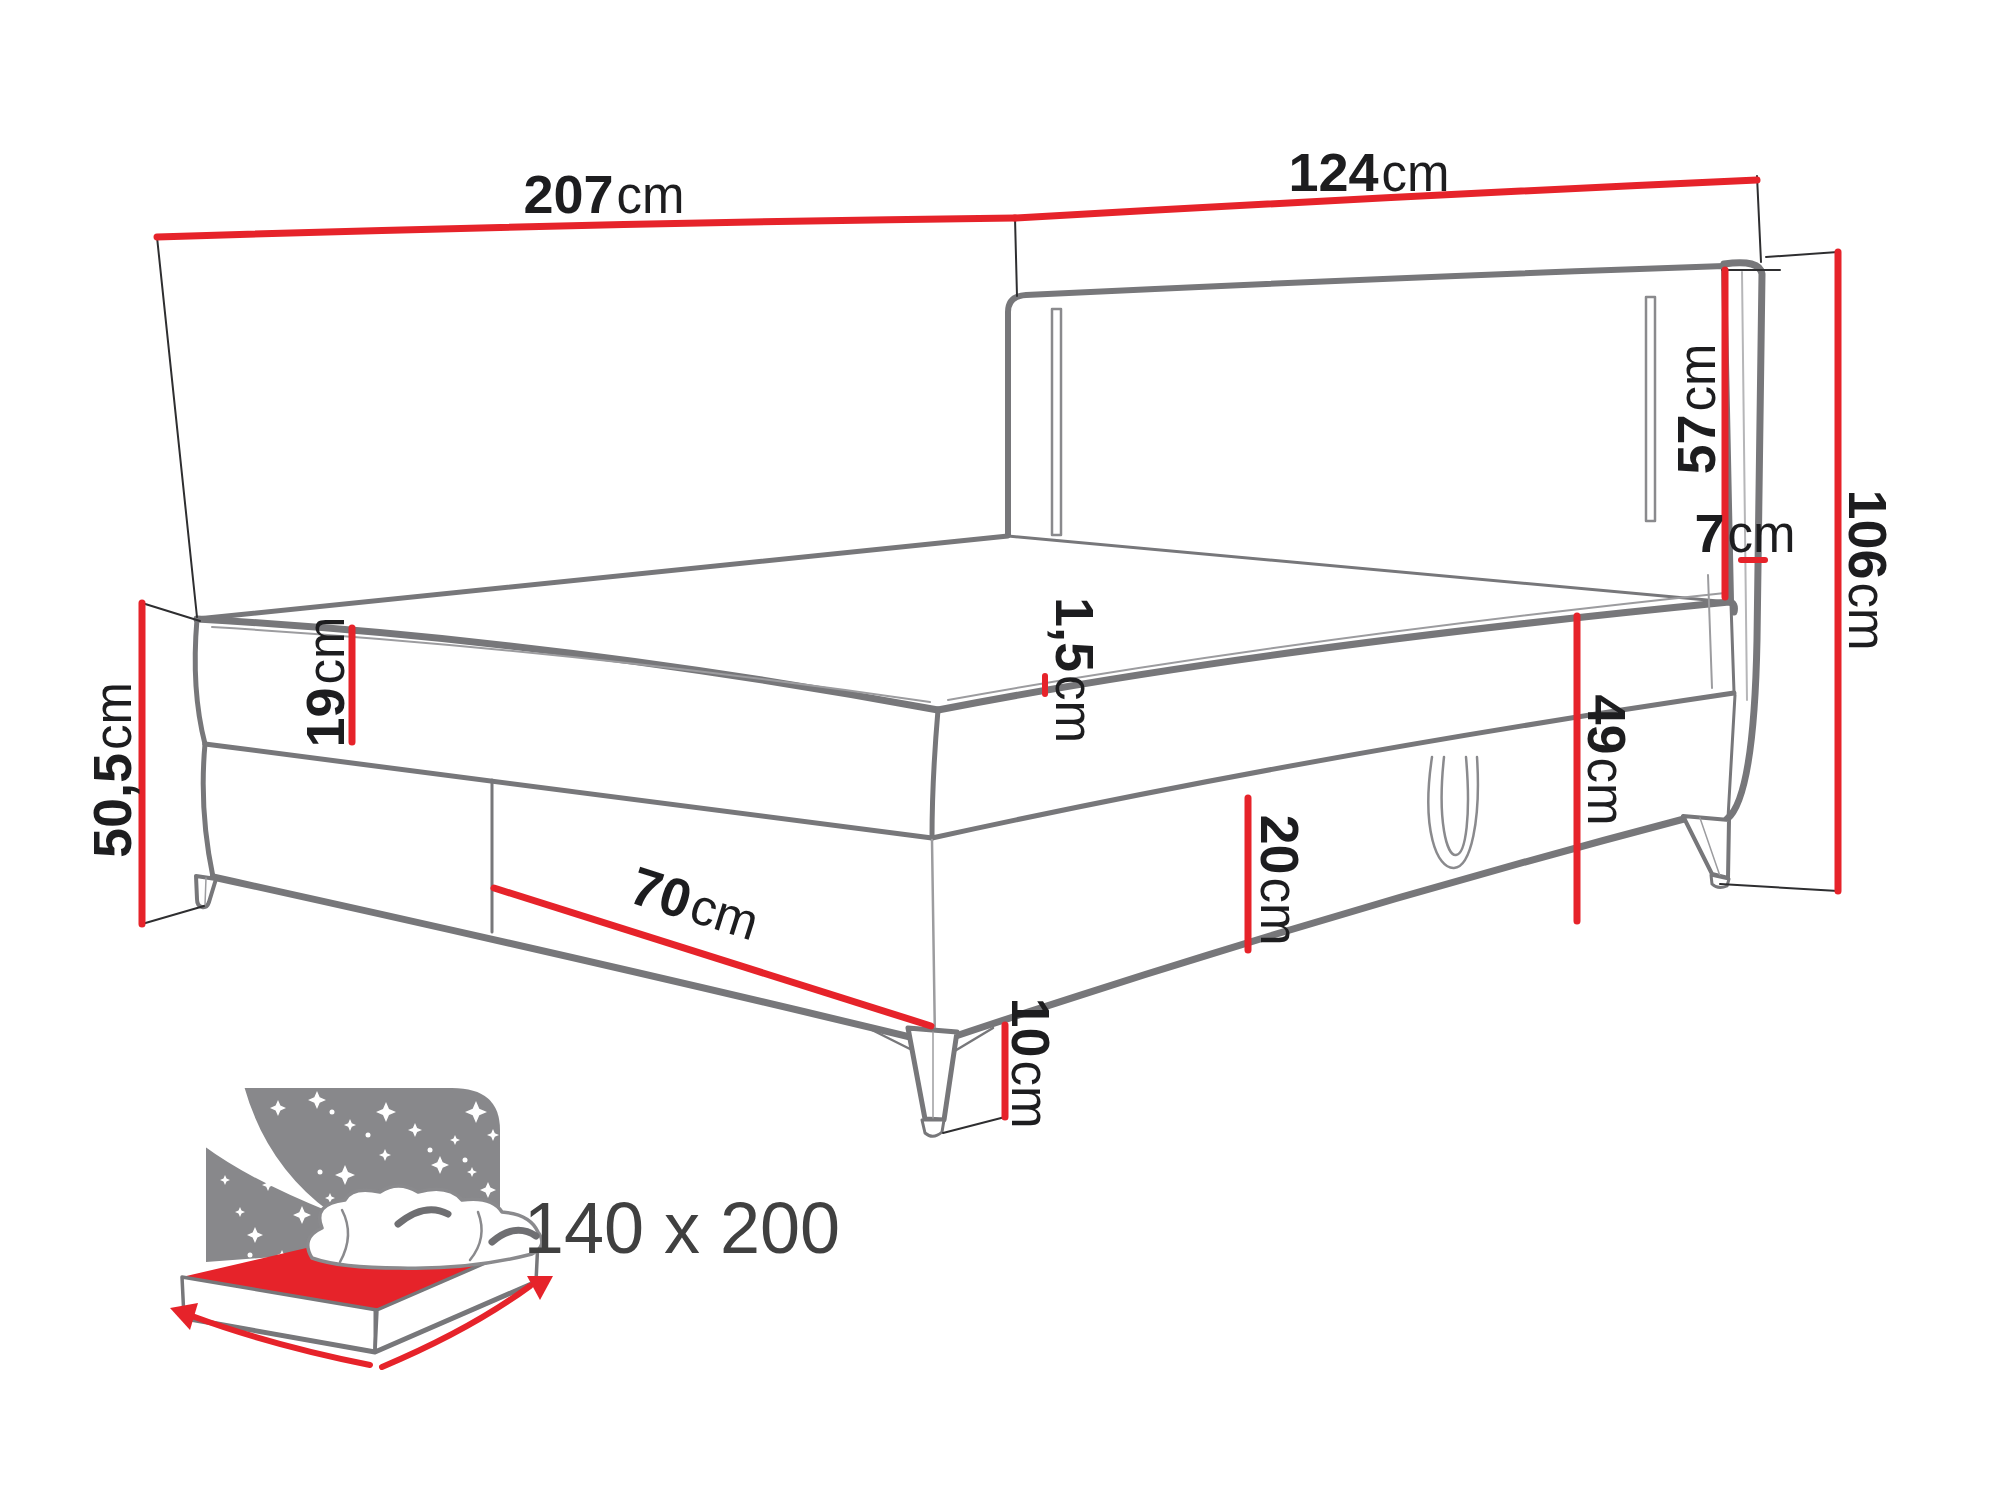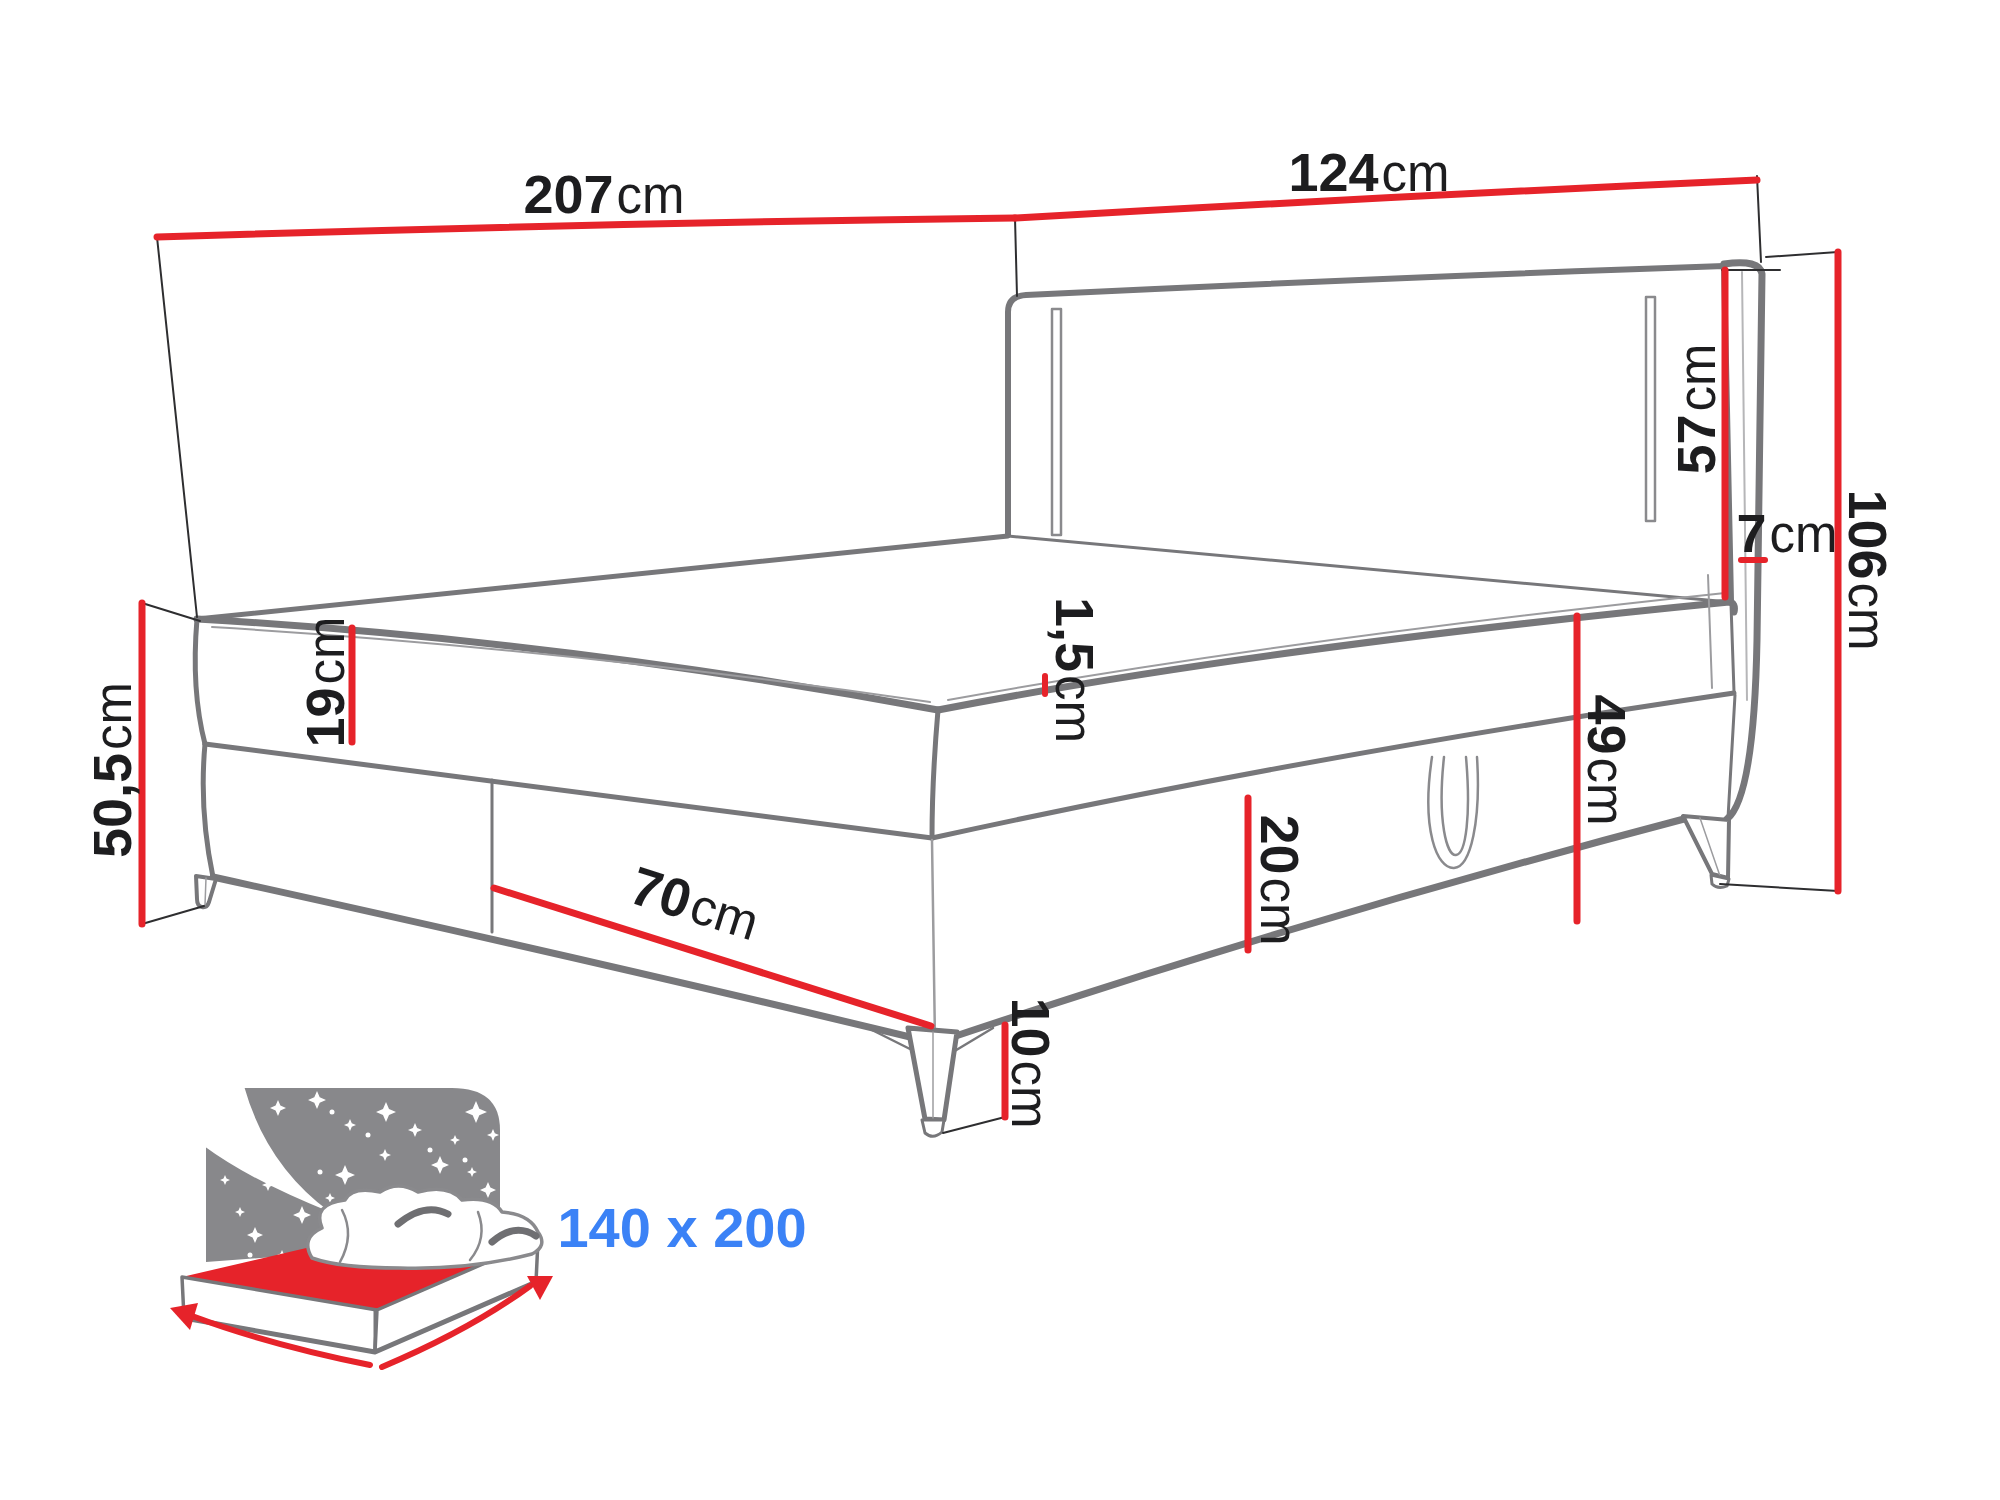--- a/index.html
+++ b/index.html
@@ -3,22 +3,22 @@
 <meta charset="utf-8">
 <style>
   html,body{margin:0;padding:0;background:#ffffff;}
   .stage{position:relative;width:2000px;height:1500px;background:#fff;overflow:hidden;
          font-family:"Liberation Sans",sans-serif;}
   .stage svg{position:absolute;left:0;top:0;}
   .dim{position:absolute;white-space:nowrap;line-height:1;color:#1d1d1f;
        font-family:"Liberation Sans",sans-serif;font-size:54px;font-weight:700;
        transform:translate(-50%,-50%) rotate(var(--r,0deg));}
   .dim .unit{font-weight:400;font-size:51px;margin-left:3px;color:#1d1d1f;}
-  .badge{position:absolute;white-space:nowrap;line-height:1;color:#3b82f6;
-         font-size:56px;font-weight:700;transform:translate(-50%,-50%);}
+  .badge{position:absolute;white-space:nowrap;line-height:1;color:#404040;
+         font-size:72px;font-weight:400;transform:translate(-50%,-50%);}
 </style>
 </head>
 <body>
 
 <div class="stage">
 
 <svg width="2000" height="1500" viewBox="0 0 2000 1500">
   <g fill="none" stroke-linecap="round" stroke-linejoin="round">
 
     <g stroke="#77777a">
@@ -170,21 +170,21 @@
 
 <div class="dim" style="left:604px;top:194px;">
   <span class="num">207</span><span class="unit">cm</span>
 </div>
 <div class="dim" style="left:1369px;top:172px;">
   <span class="num">124</span><span class="unit">cm</span>
 </div>
 <div class="dim" style="left:1696px;top:409px;--r:-90deg;">
   <span class="num">57</span><span class="unit">cm</span>
 </div>
-<div class="dim" style="left:1787px;top:533px;">
+<div class="dim" style="left:1745px;top:533px;">
   <span class="num">7</span><span class="unit">cm</span>
 </div>
 <div class="dim" style="left:1868px;top:570px;--r:90deg;">
   <span class="num">106</span><span class="unit">cm</span>
 </div>
 <div class="dim" style="left:1075px;top:670px;--r:90deg;">
   <span class="num">1,5</span><span class="unit">cm</span>
 </div>
 <div class="dim" style="left:325px;top:682px;--r:-90deg;">
   <span class="num">19</span><span class="unit">cm</span>

